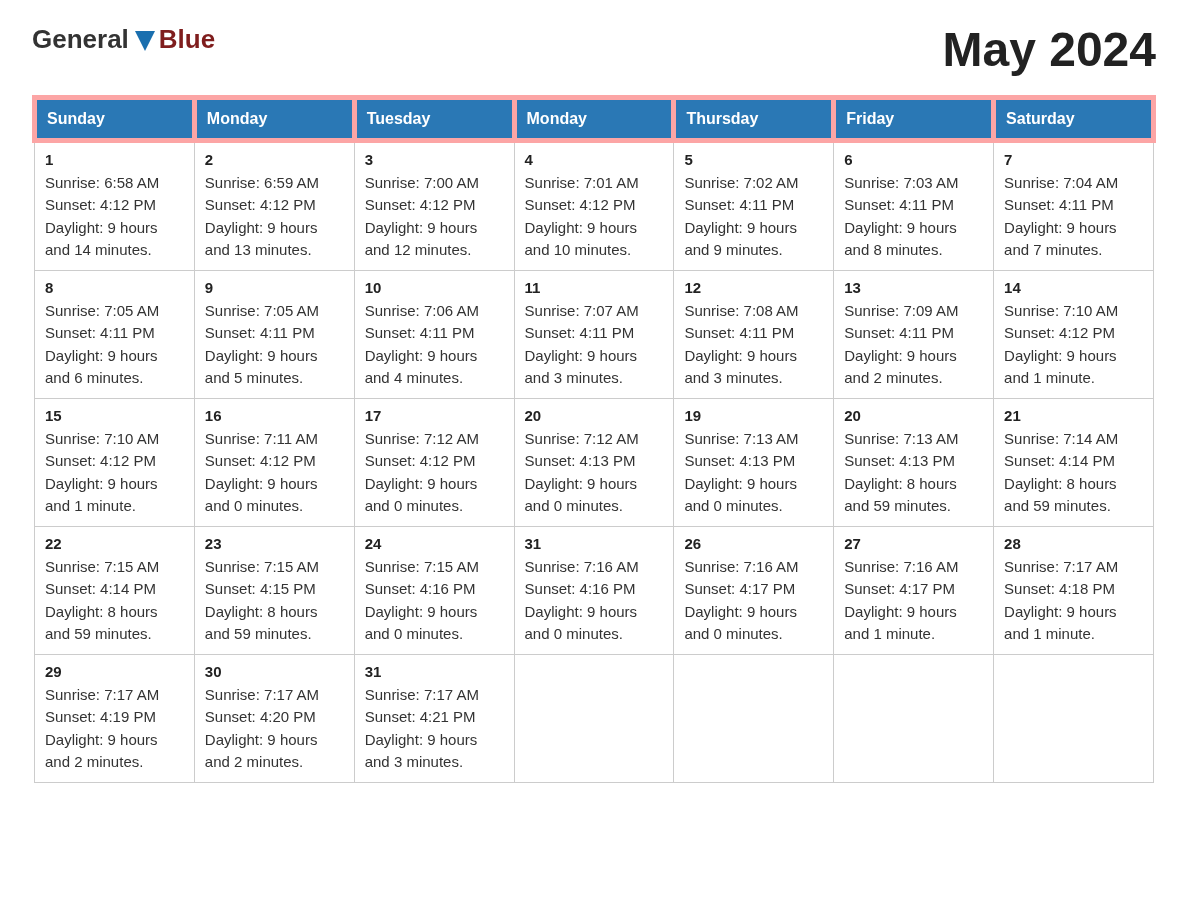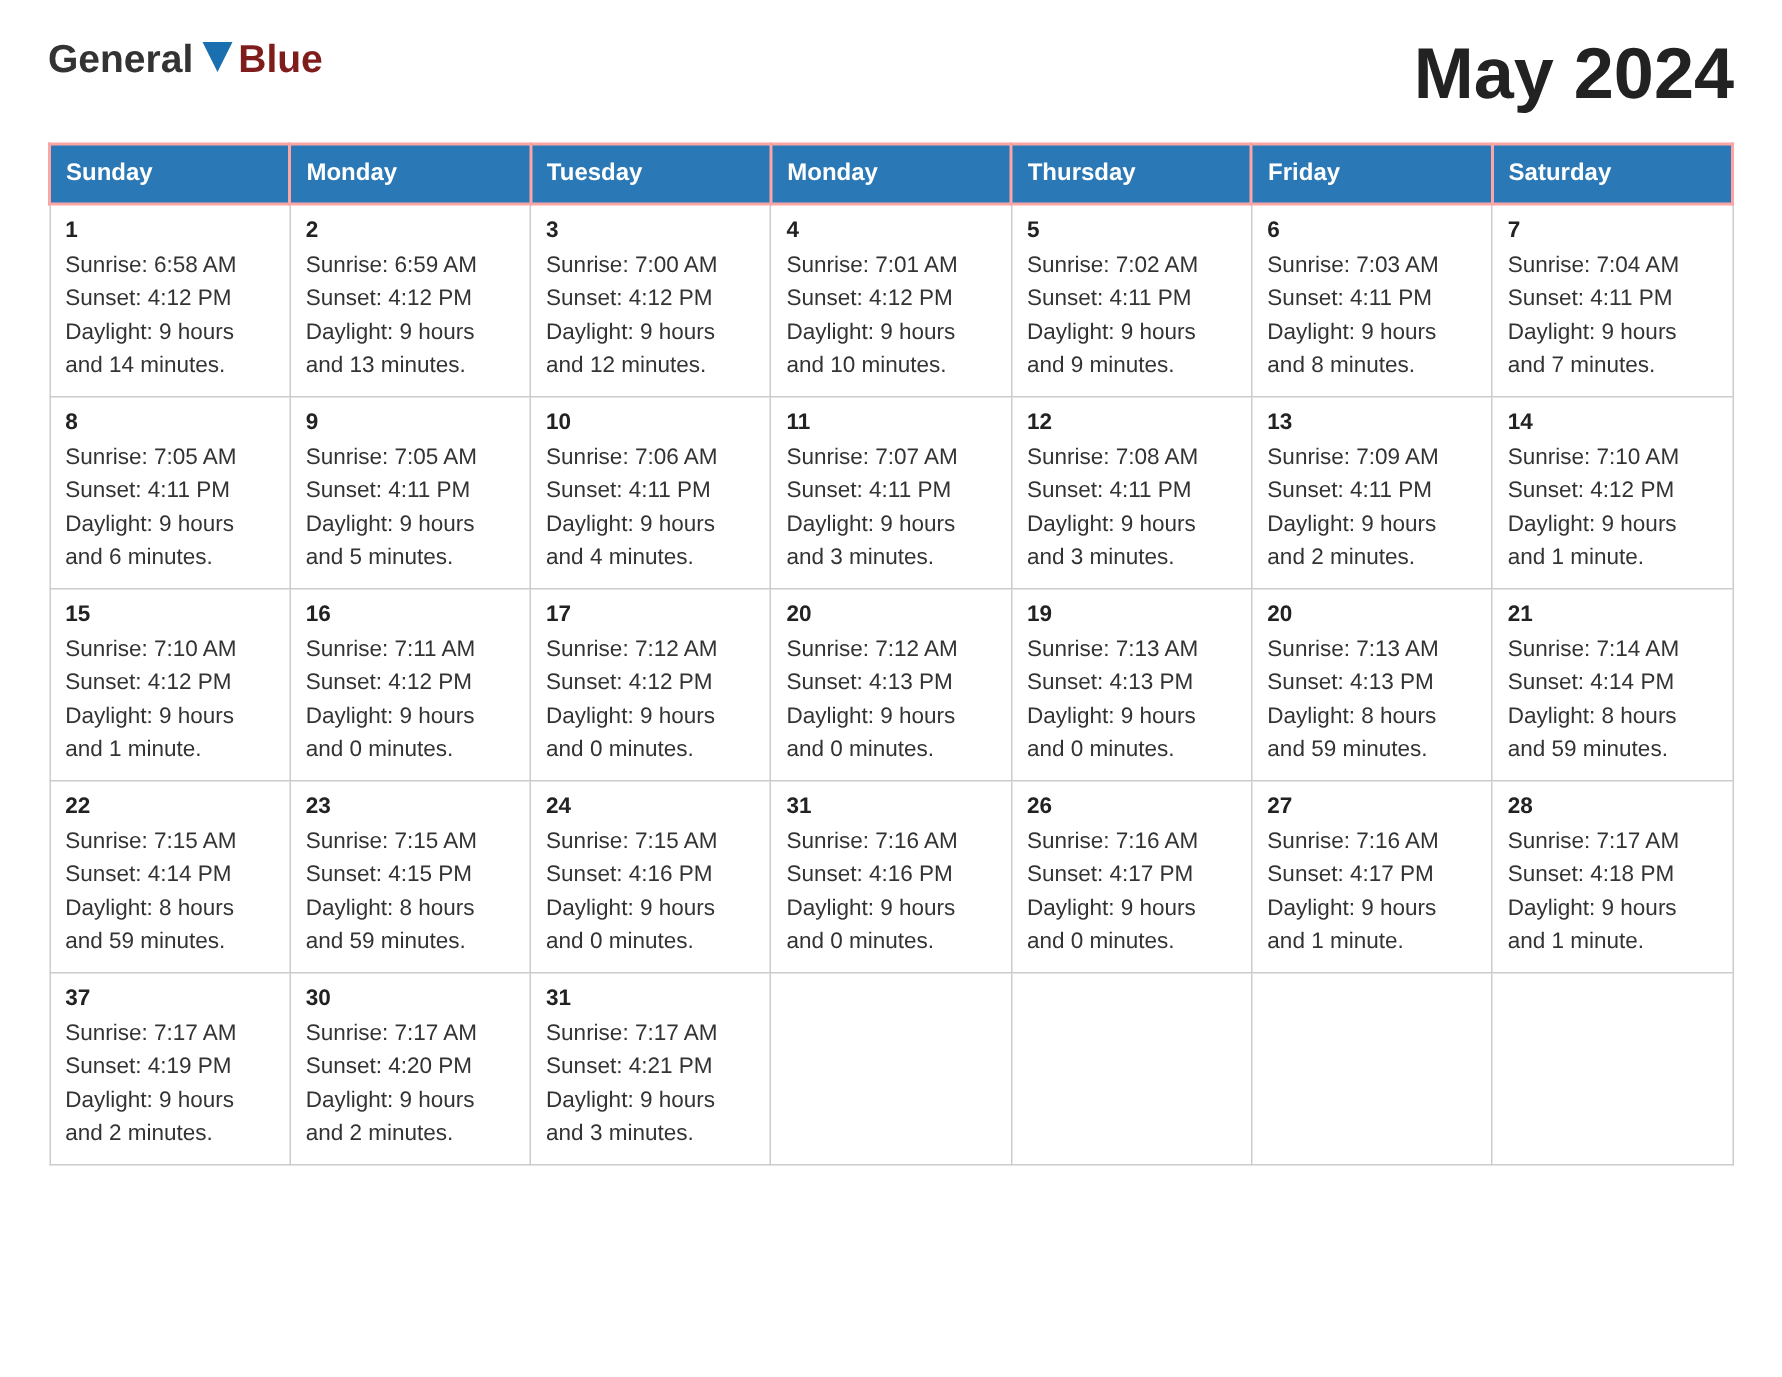--- a/index.html
+++ b/index.html
@@ -11,21 +11,21 @@
       min-height: 918px;
     }
     .header-area {
       display: flex;
       justify-content: space-between;
       align-items: flex-start;
       margin-bottom: 18px;
     }
     .logo {
       display: flex;
-      align-items: flex-start;
+      align-items: flex-end;
       gap: 0;
     }
     .logo-text-general {
       font-size: 26px;
       font-weight: bold;
       color: #333;
     }
     .logo-text-blue {
       font-size: 26px;
       font-weight: bold;
@@ -55,21 +55,21 @@
       border-collapse: collapse;
       border: 1.5px solid #2a78b5;
     }
     .calendar th {
       background-color: #2a78b5;
       color: #fff;
       font-size: 16px;
       font-weight: 600;
       padding: 10px 10px;
       text-align: left;
-      border: 2px solid #fca5a5;
+      border: 5px solid #fca5a5;
     }
     .calendar td {
       vertical-align: top;
       padding: 8px 10px;
       border: 1px solid #ccc;
       width: 14.28%;
       font-size: 13px;
       color: #333;
       background: #fff;
       min-height: 90px;
@@ -238,21 +238,21 @@
           <span class="day-number">27</span>
           <div class="day-info">Sunrise: 7:16 AM<br>Sunset: 4:17 PM<br>Daylight: 9 hours and 1 minute.</div>
         </td>
         <td>
           <span class="day-number">28</span>
           <div class="day-info">Sunrise: 7:17 AM<br>Sunset: 4:18 PM<br>Daylight: 9 hours and 1 minute.</div>
         </td>
       </tr>
       <tr>
         <td>
-          <span class="day-number">37</span>
+          <span class="day-number">29</span>
           <div class="day-info">Sunrise: 7:17 AM<br>Sunset: 4:19 PM<br>Daylight: 9 hours and 2 minutes.</div>
         </td>
         <td>
           <span class="day-number">30</span>
           <div class="day-info">Sunrise: 7:17 AM<br>Sunset: 4:20 PM<br>Daylight: 9 hours and 2 minutes.</div>
         </td>
         <td>
           <span class="day-number">31</span>
           <div class="day-info">Sunrise: 7:17 AM<br>Sunset: 4:21 PM<br>Daylight: 9 hours and 3 minutes.</div>
         </td>

